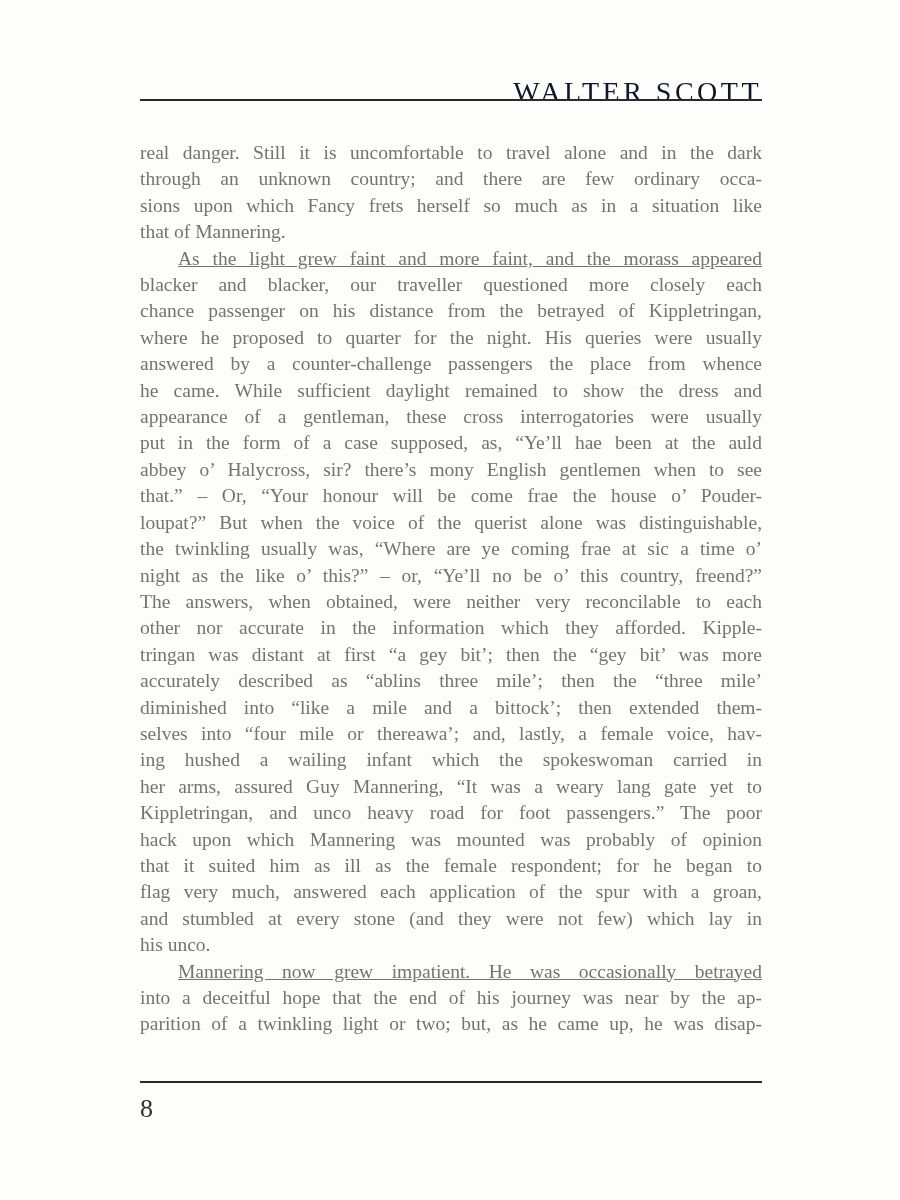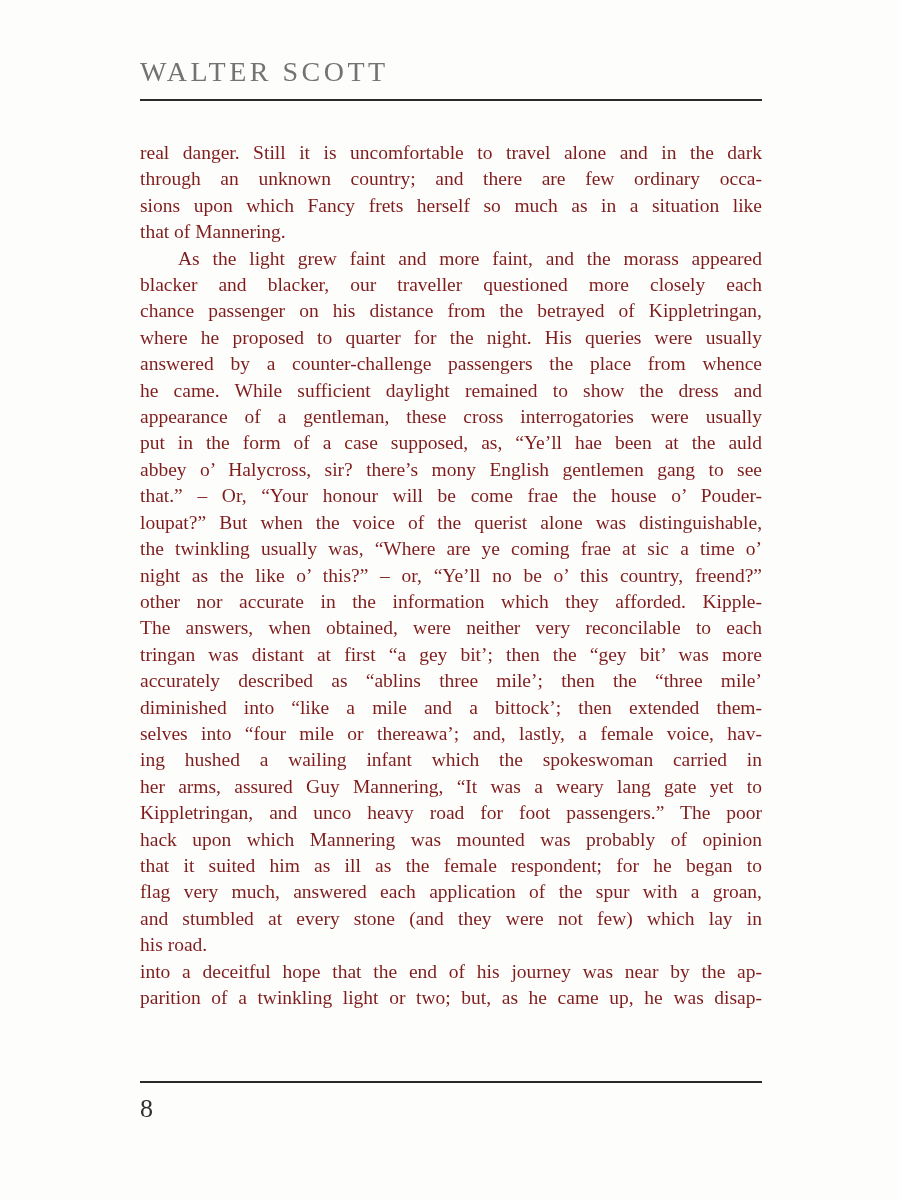--- a/index.html
+++ b/index.html
@@ -11,55 +11,57 @@
     position: relative;
     width: 900px;
     height: 1200px;
     background: #fdfdfc;
     font-family: "Liberation Serif", serif;
     overflow: hidden;
   }
   .author {
     position: absolute;
     left: 140px;
-    top: 56px;
+    top: 76px;
     width: 622px;
     font-size: 28px;
     letter-spacing: 3.5px;
-    color: #737373;
+    color: #0f172a;
     font-weight: 400;
+    text-align: right;
   }
   .header-rule {
     position: absolute;
     left: 140px;
     top: 99px;
     width: 622px;
     height: 2px;
     background: #2b2a28;
   }
   .body-text {
     position: absolute;
     left: 140px;
     top: 140px;
     width: 622px;
-    color: #7f1d1d;
+    color: #737373;
     font-size: 19.5px;
     line-height: 26.4px;
   }
   .line {
     text-align: justify;
     text-align-last: justify;
     white-space: normal;
   }
   .line.last {
     text-align-last: left;
     font-family: Liberation Serif, serif;
   }
   .line.indent {
     text-indent: 38px;
+    text-decoration: underline;
   }
   .footer-rule {
     position: absolute;
     left: 140px;
     top: 1081px;
     width: 622px;
     height: 2px;
     background: #2b2a28;
   }
   .page-number {
@@ -83,38 +85,39 @@
       <div class="line">sions upon which Fancy frets herself so much as in a situation like</div>
       <div class="line last">that of Mannering.</div>
       <div class="line indent">As the light grew faint and more faint, and the morass appeared</div>
       <div class="line">blacker and blacker, our traveller questioned more closely each</div>
       <div class="line">chance passenger on his distance from the betrayed of Kippletringan,</div>
       <div class="line">where he proposed to quarter for the night. His queries were usually</div>
       <div class="line">answered by a counter-challenge passengers the place from whence</div>
       <div class="line">he came. While sufficient daylight remained to show the dress and</div>
       <div class="line">appearance of a gentleman, these cross interrogatories were usually</div>
       <div class="line">put in the form of a case supposed, as, “Ye’ll hae been at the auld</div>
-      <div class="line">abbey o’ Halycross, sir? there’s mony English gentlemen gang to see</div>
+      <div class="line">abbey o’ Halycross, sir? there’s mony English gentlemen when to see</div>
       <div class="line">that.” – Or, “Your honour will be come frae the house o’ Pouder-</div>
       <div class="line">loupat?” But when the voice of the querist alone was distinguishable,</div>
       <div class="line">the twinkling usually was, “Where are ye coming frae at sic a time o’</div>
       <div class="line">night as the like o’ this?” – or, “Ye’ll no be o’ this country, freend?”</div>
+      <div class="line">The answers, when obtained, were neither very reconcilable to each</div>
       <div class="line">other nor accurate in the information which they afforded. Kipple-</div>
-      <div class="line">The answers, when obtained, were neither very reconcilable to each</div>
       <div class="line">tringan was distant at first “a gey bit’; then the “gey bit’ was more</div>
       <div class="line">accurately described as “ablins three mile’; then the “three mile’</div>
       <div class="line">diminished into “like a mile and a bittock’; then extended them-</div>
       <div class="line">selves into “four mile or thereawa’; and, lastly, a female voice, hav-</div>
       <div class="line">ing hushed a wailing infant which the spokeswoman carried in</div>
       <div class="line">her arms, assured Guy Mannering, “It was a weary lang gate yet to</div>
       <div class="line">Kippletringan, and unco heavy road for foot passengers.” The poor</div>
       <div class="line">hack upon which Mannering was mounted was probably of opinion</div>
       <div class="line">that it suited him as ill as the female respondent; for he began to</div>
       <div class="line">flag very much, answered each application of the spur with a groan,</div>
       <div class="line">and stumbled at every stone (and they were not few) which lay in</div>
-      <div class="line last">his road.</div>
+      <div class="line last">his unco.</div>
+      <div class="line indent">Mannering now grew impatient. He was occasionally betrayed</div>
       <div class="line">into a deceitful hope that the end of his journey was near by the ap-</div>
       <div class="line">parition of a twinkling light or two; but, as he came up, he was disap-</div>
     </div>
 
   <div class="footer-rule"></div>
   <div class="page-number">8</div>
 </div>
 
 </body></html>

